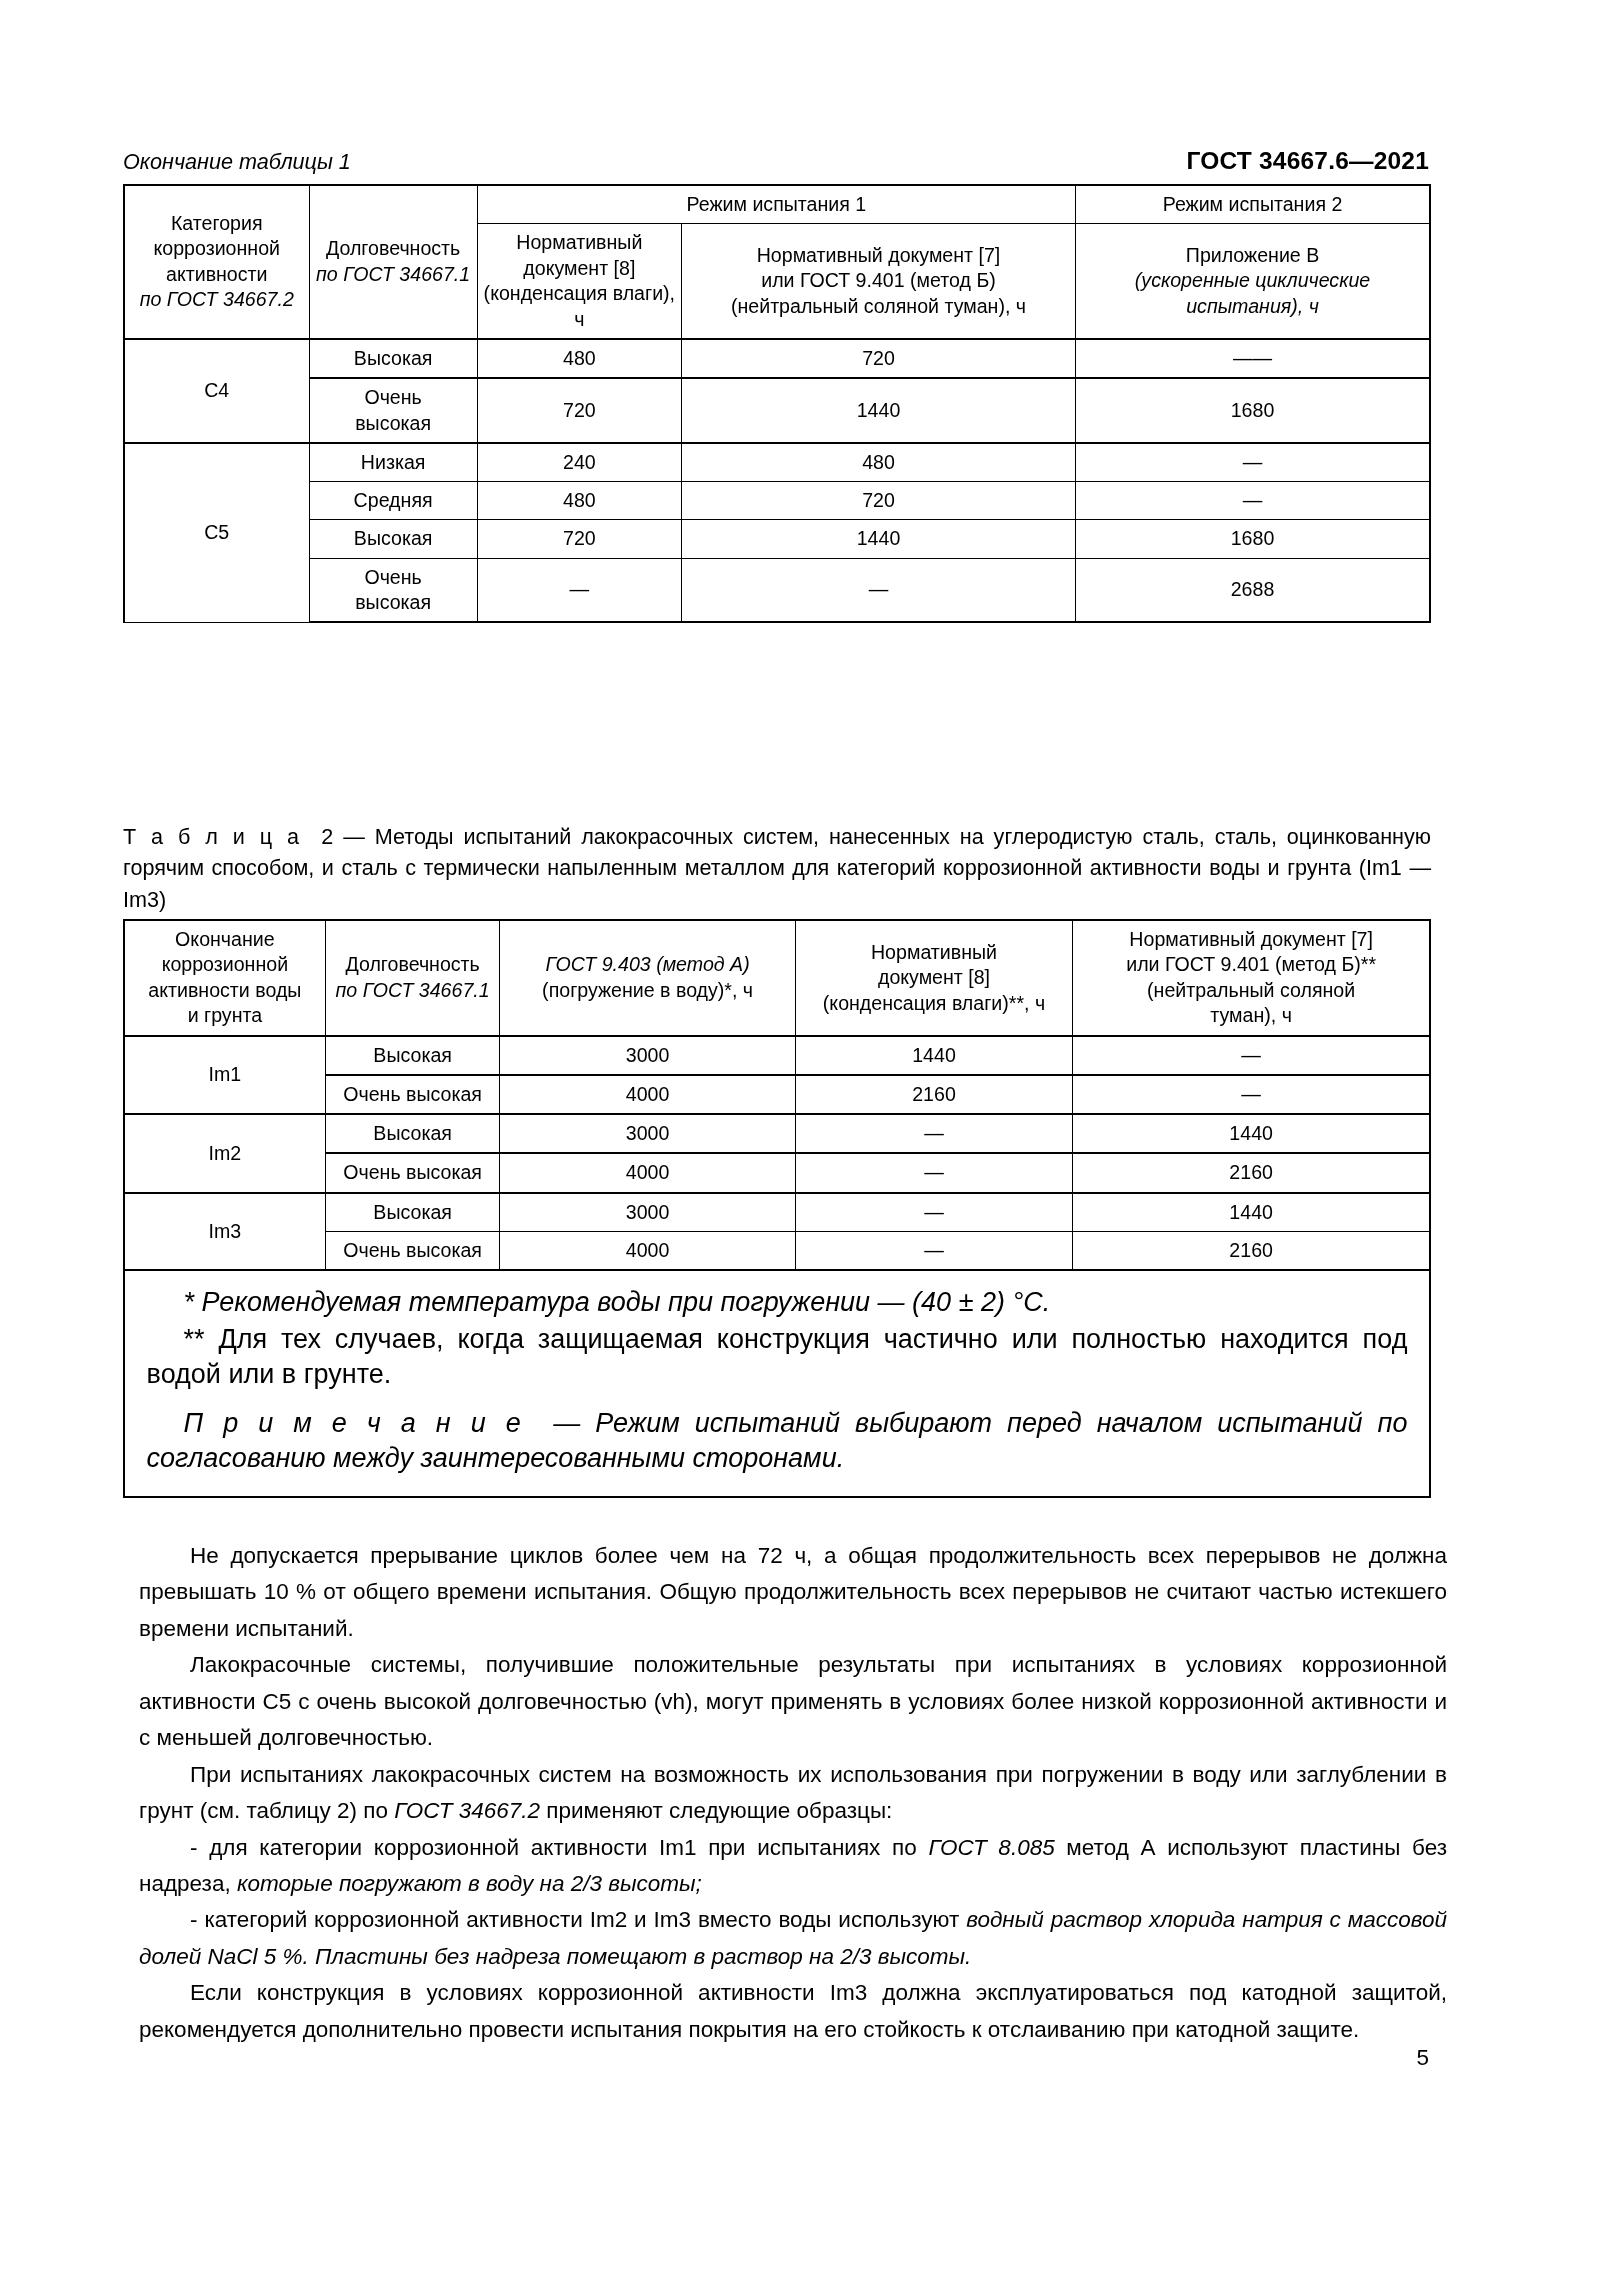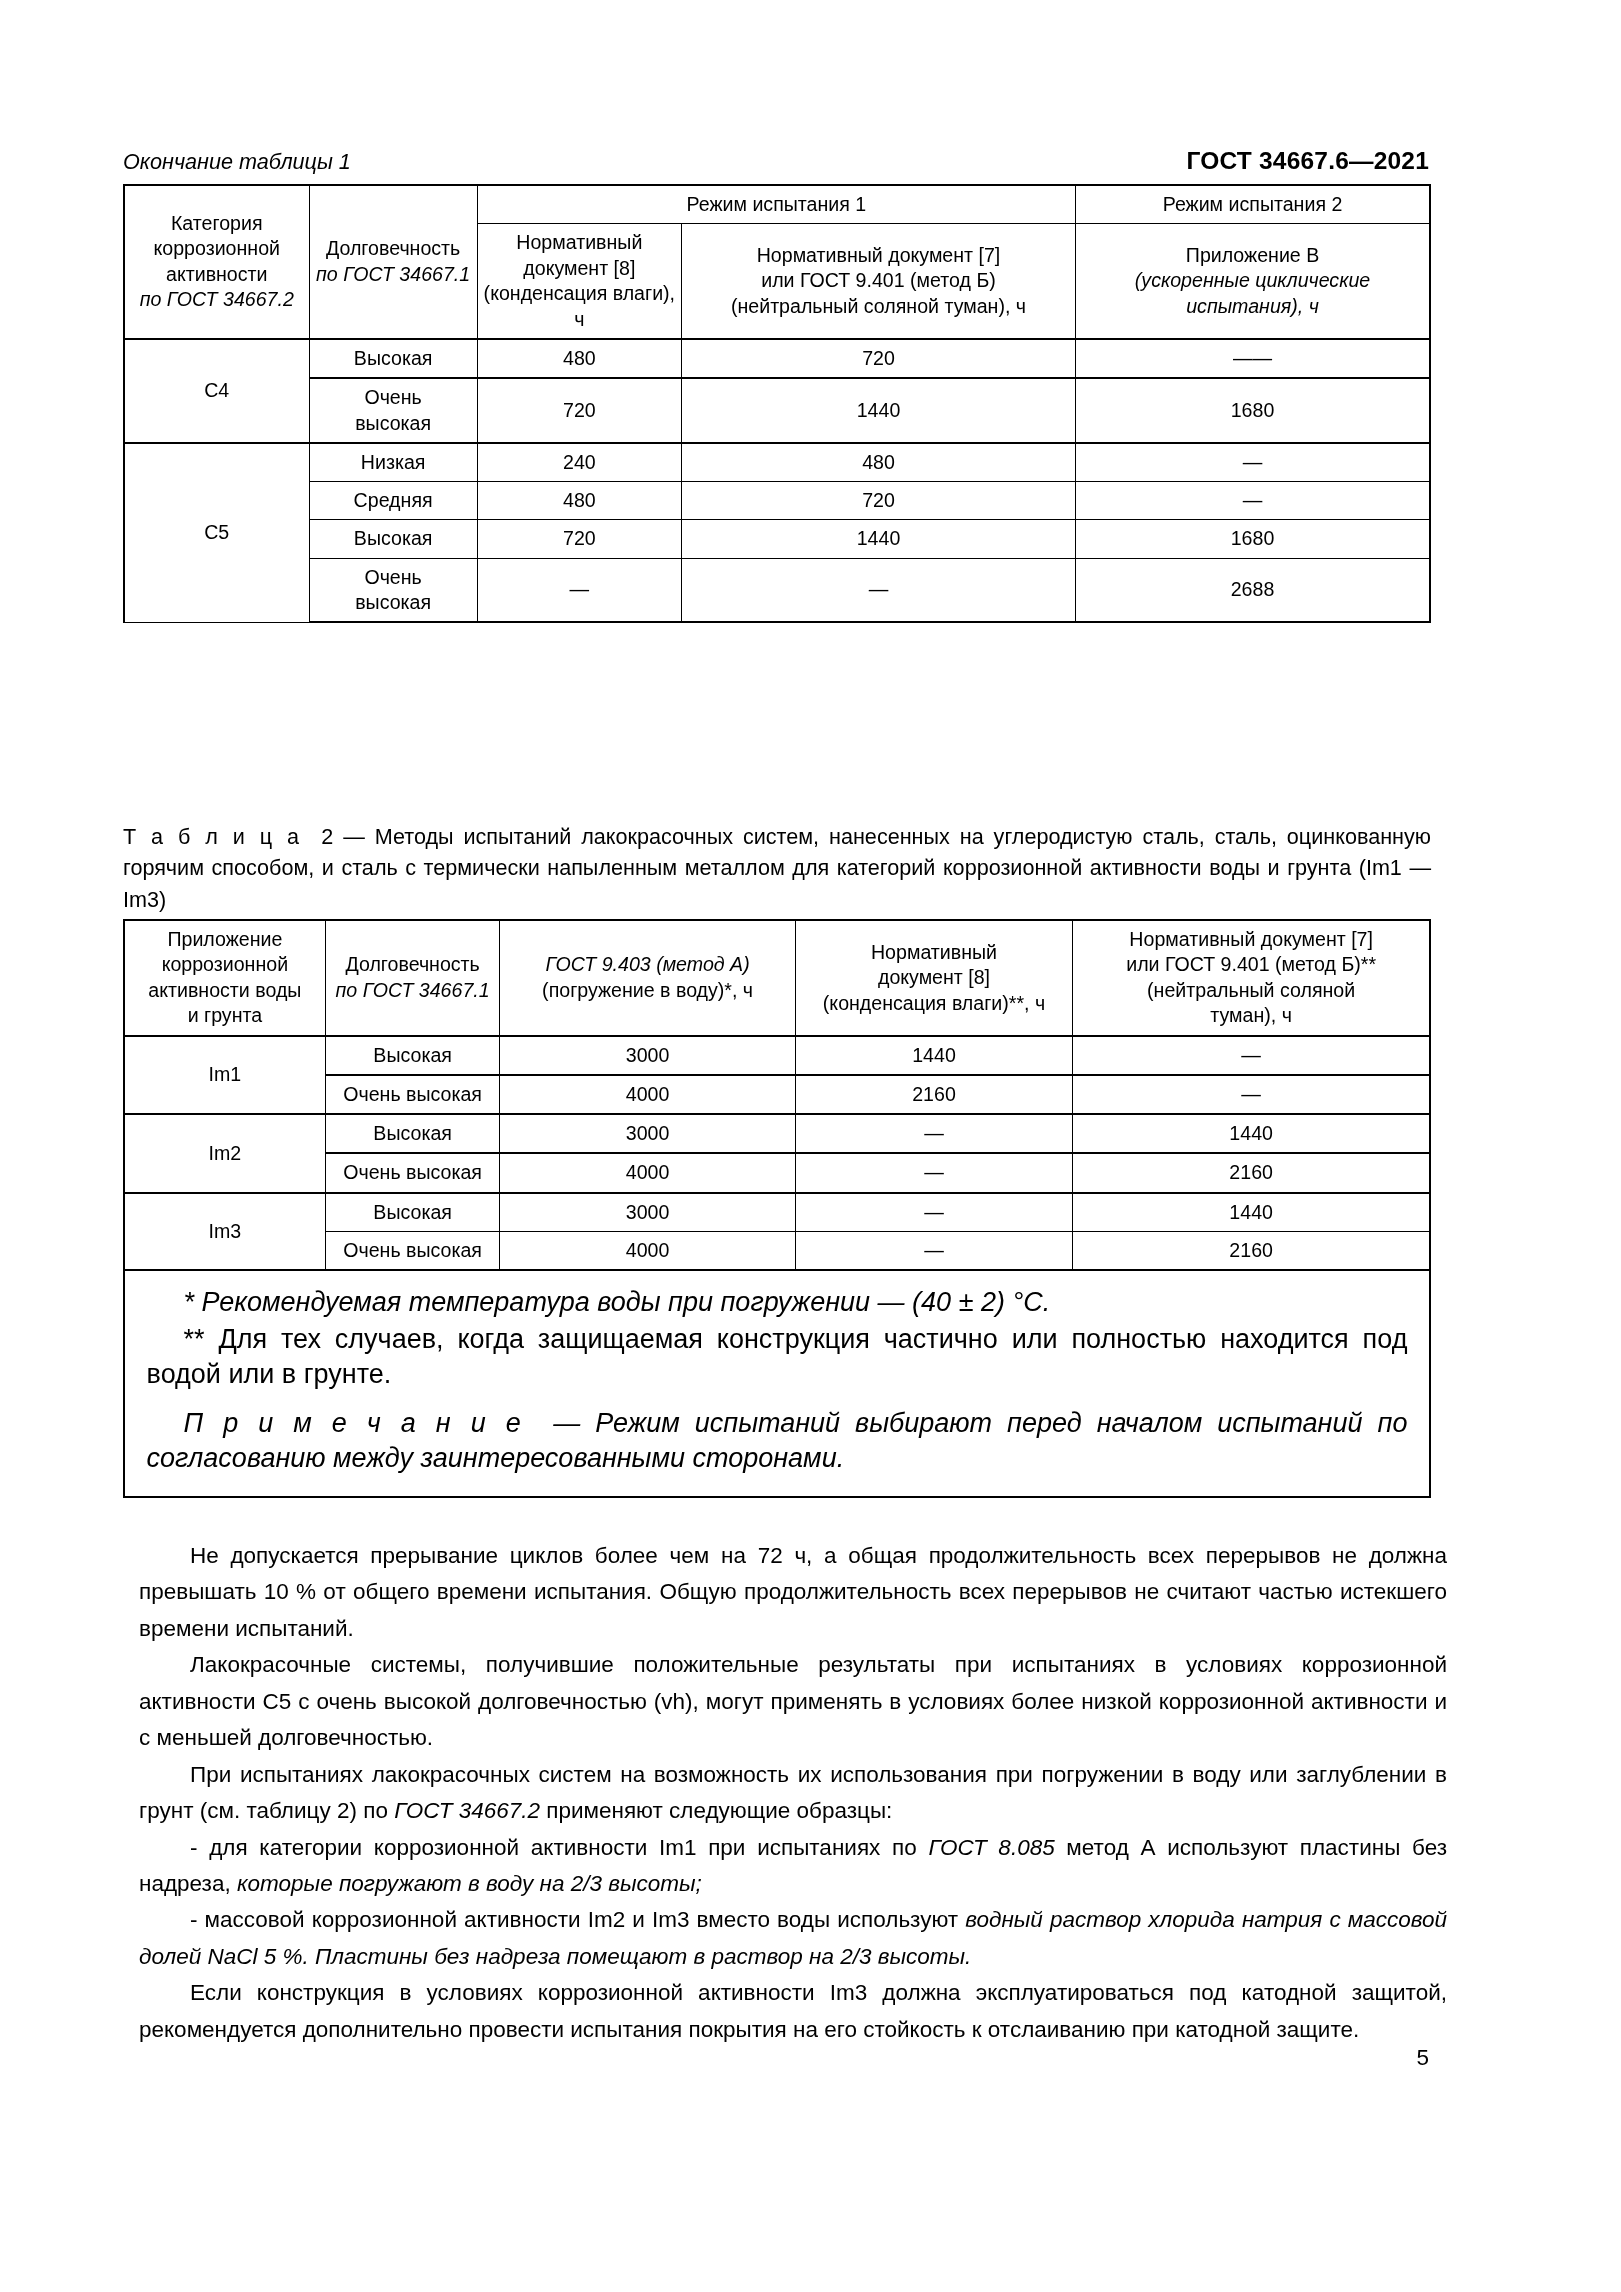--- a/index.html
+++ b/index.html
@@ -227,21 +227,21 @@
       <colgroup>
         <col style="width:182px;">
         <col style="width:158px;">
         <col style="width:267px;">
         <col style="width:251px;">
         <col style="width:323px;">
       </colgroup>
       <thead>
         <tr>
           <th class="outer-top outer-left cell-pad">
-            <span>Приложение</span><br>
+            <span>Окончание</span><br>
             <span>коррозионной</span><br>
             <span>активности воды</span><br>
             <span>и грунта</span>
           </th>
           <th class="outer-top cell-pad">
             <span>Долговечность</span><br>
             <span class="it">по ГОСТ 34667.1</span>
           </th>
           <th class="outer-top cell-pad">
             <span class="it">ГОСТ 9.403 (метод А)</span><br>
@@ -320,21 +320,21 @@
   <div class="content body-text" style="top:1522px;">
     <p>Не допускается прерывание циклов более чем на 72 ч, а общая продолжительность всех перерывов не должна превышать 10 % от общего времени испытания. Общую продолжительность всех перерывов не считают частью истекшего времени испытаний.</p>
     <p>Лакокрасочные системы, получившие положительные результаты при испытаниях в условиях коррозионной активности С5 с очень высокой долговечностью (vh), могут применять в условиях более низкой коррозионной активности и с меньшей долговечностью.</p>
     <p>
       <span>При испытаниях лакокрасочных систем на возможность их использования при погружении в воду или заглублении в грунт (см. таблицу 2) по </span><span class="it">ГОСТ 34667.2</span><span> применяют следующие образцы:</span>
     </p>
     <p class="dash-item">
       <span>- для категории коррозионной активности Im1 при испытаниях по </span><span class="it">ГОСТ 8.085</span><span> метод А используют пластины без надреза, </span><span class="it">которые погружают в воду на 2/3 высоты;</span>
     </p>
     <p class="dash-item">
-      <span>- массовой коррозионной активности Im2 и Im3 вместо воды используют </span><span class="it">водный раствор хлорида натрия с массовой долей NaCl 5 %. Пластины без надреза помещают в раствор на 2/3 высоты.</span>
+      <span>- категорий коррозионной активности Im2 и Im3 вместо воды используют </span><span class="it">водный раствор хлорида натрия с массовой долей NaCl 5 %. Пластины без надреза помещают в раствор на 2/3 высоты.</span>
     </p>
     <p>Если конструкция в условиях коррозионной активности Im3 должна эксплуатироваться под катодной защитой, рекомендуется дополнительно провести испытания покрытия на его стойкость к отслаиванию при катодной защите.</p>
   </div>
 
   <div class="page-number">5</div>
 
 </div>
 
 
 </body></html>

